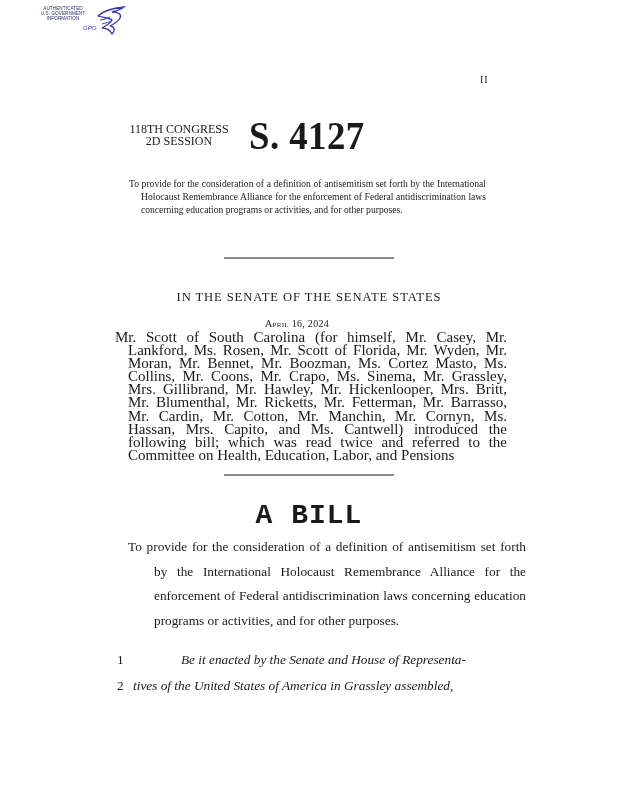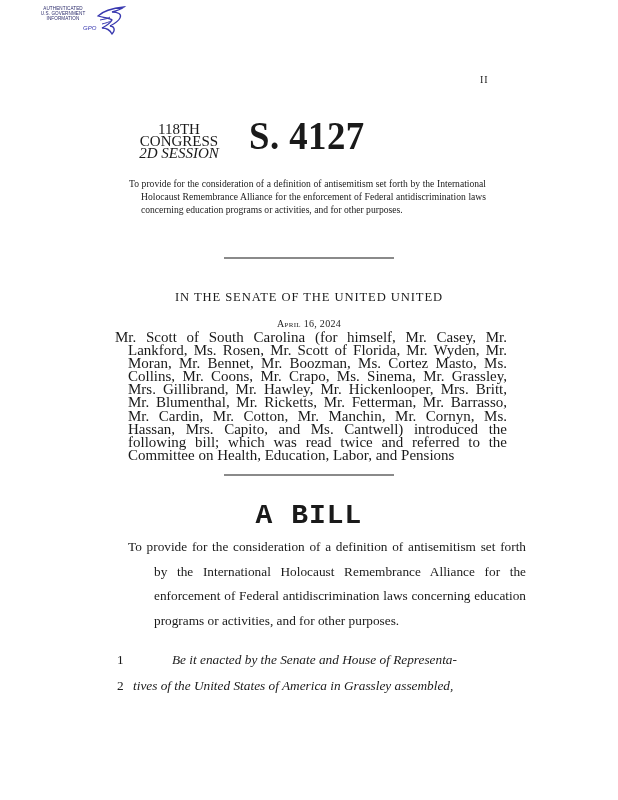--- a/index.html
+++ b/index.html
@@ -11,47 +11,47 @@
   .logo { left: 28px; top: 4px; width: 100px; height: 34px; }
   .logo-text { position: absolute; left: 0; top: 2px; width: 70px; text-align: center;
                font-family: "Liberation Sans", sans-serif; font-size: 4.6px; line-height: 5px;
                color: #2b2b6b; letter-spacing: 0.1px; }
   .logo-gpo { position: absolute; left: 55px; top: 21px; font-family: "Liberation Sans", sans-serif;
               font-size: 6px; color: #3a3ab0; font-style: italic; }
   .logo-eagle { position: absolute; left: 66px; top: 0px; width: 34px; height: 34px; }
 
   .page-mark { left: 480px; top: 74px; font-size: 10px; letter-spacing: 1px; text-align: right; }
 
-  .congress { left: 119px; top: 123px; width: 120px; text-align: center; font-size: 15px; line-height: 12px; }
-  .congress .sc { font-variant: small-caps; font-style: italic; }
+  .congress { left: 119px; top: 123px; width: 120px; text-align: center; font-size: 12px; line-height: 12px; }
+  .congress .sc { font-variant: small-caps; }
   .bill-num { left: 249px; top: 112px; font-size: 40px; font-weight: bold; letter-spacing: 0.5px;
               transform: scaleX(0.92); transform-origin: left top; }
 
   .purpose-small { left: 129px; top: 177px; width: 345px; font-size: 9.6px; line-height: 13px;
                    text-align: justify; text-indent: -12px; padding-left: 12px; }
 
   .rule { height: 1.5px; background: #8a8a8a; }
   .rule1 { left: 224px; top: 257px; width: 170px; }
   .rule2 { left: 224px; top: 474px; width: 170px; }
 
   .senate { left: 100px; top: 290px; width: 418px; text-align: center; font-size: 12.6px; letter-spacing: 0.9px; }
-  .date { left: 100px; top: 318px; width: 418px; text-align: center; font-size: 10px; font-variant: small-caps; letter-spacing: 0.3px; }
+  .date { left: 88px; top: 318px; width: 418px; text-align: center; font-size: 10px; font-variant: small-caps; letter-spacing: 0.3px; }
   .sponsors { left: 115px; top: 331px; width: 379px; font-size: 15px; line-height: 13.1px;
               text-align: justify; text-indent: -13px; padding-left: 13px; }
 
   .a-bill { left: 100px; top: 500px; width: 418px; text-align: center;
             font-family: Liberation Mono, monospace; font-weight: bold; font-size: 28px; letter-spacing: 1px; }
 
   .purpose-large { left: 128px; top: 535px; width: 372px; font-size: 13.3px; line-height: 24.5px;
                    text-align: justify; text-indent: -26px; padding-left: 26px; }
 
   .enact-line { left: 100px; font-size: 13.3px; font-style: italic; }
   .enact-line .num { position: absolute; left: 17px; font-style: normal; }
   .enact-1 { top: 652px; }
-  .enact-1 .txt { position: absolute; left: 72px; white-space: nowrap; }
+  .enact-1 .txt { position: absolute; left: 81px; white-space: nowrap; }
   .enact-2 { top: 678px; }
   .enact-2 .txt { position: absolute; left: 33px; white-space: nowrap; }
 </style>
 </head>
 <body>
 
 <div class="abs logo">
   <div class="logo-text">
     <div>AUTHENTICATED</div>
     <div>U.S. GOVERNMENT</div>
@@ -70,21 +70,21 @@
 <div class="abs congress">
   <div>118TH CONGRESS</div>
   <div class="sc">2D SESSION</div>
 </div>
 <div class="abs bill-num">S. 4127</div>
 
 <div class="abs purpose-small">To provide for the consideration of a definition of antisemitism set forth by the International Holocaust Remembrance Alliance for the enforcement of Federal antidiscrimination laws concerning education programs or activities, and for other purposes.</div>
 
 <div class="abs rule rule1"></div>
 
-<div class="abs senate">IN THE SENATE OF THE UNITED UNITED</div>
+<div class="abs senate">IN THE SENATE OF THE SENATE STATES</div>
 <div class="abs date">April 16, 2024</div>
 <div class="abs sponsors">Mr. Scott of South Carolina (for himself, Mr. Casey, Mr. Lankford, Ms. Rosen, Mr. Scott of Florida, Mr. Wyden, Mr. Moran, Mr. Bennet, Mr. Boozman, Ms. Cortez Masto, Ms. Collins, Mr. Coons, Mr. Crapo, Ms. Sinema, Mr. Grassley, Mrs. Gillibrand, Mr. Hawley, Mr. Hickenlooper, Mrs. Britt, Mr. Blumenthal, Mr. Ricketts, Mr. Fetterman, Mr. Barrasso, Mr. Cardin, Mr. Cotton, Mr. Manchin, Mr. Cornyn, Ms. Hassan, Mrs. Capito, and Ms. Cantwell) introduced the following bill; which was read twice and referred to the Committee on Health, Education, Labor, and Pensions</div>
 
 <div class="abs rule rule2"></div>
 
 <div class="abs a-bill">A BILL</div>
 
 <div class="abs purpose-large">To provide for the consideration of a definition of antisemitism set forth by the International Holocaust Remembrance Alliance for the enforcement of Federal antidiscrimination laws concerning education programs or activities, and for other purposes.</div>
 
 <div class="abs enact-line enact-1">

